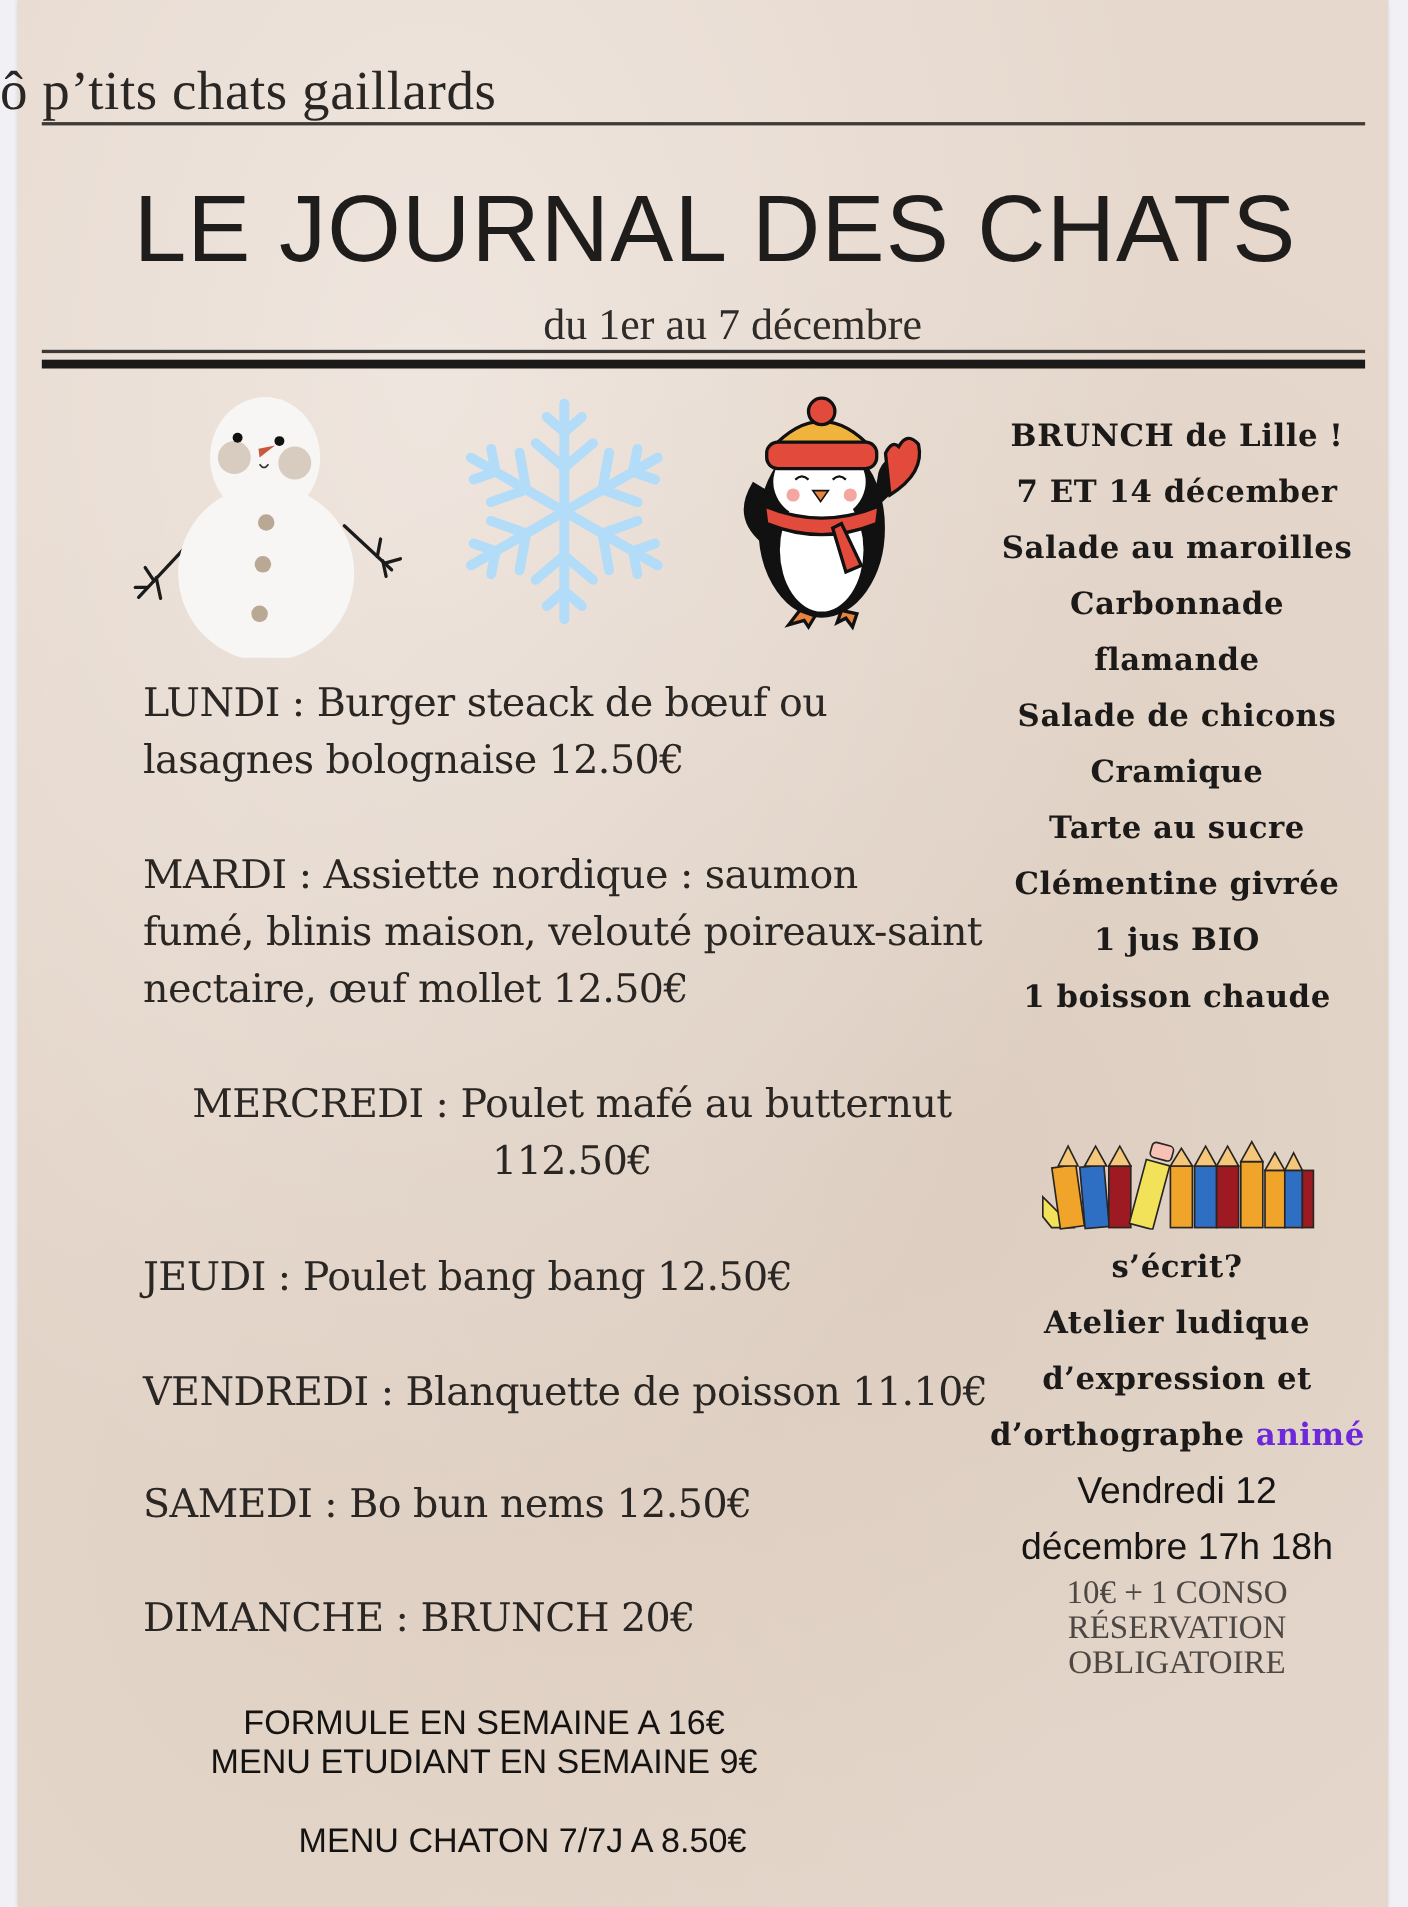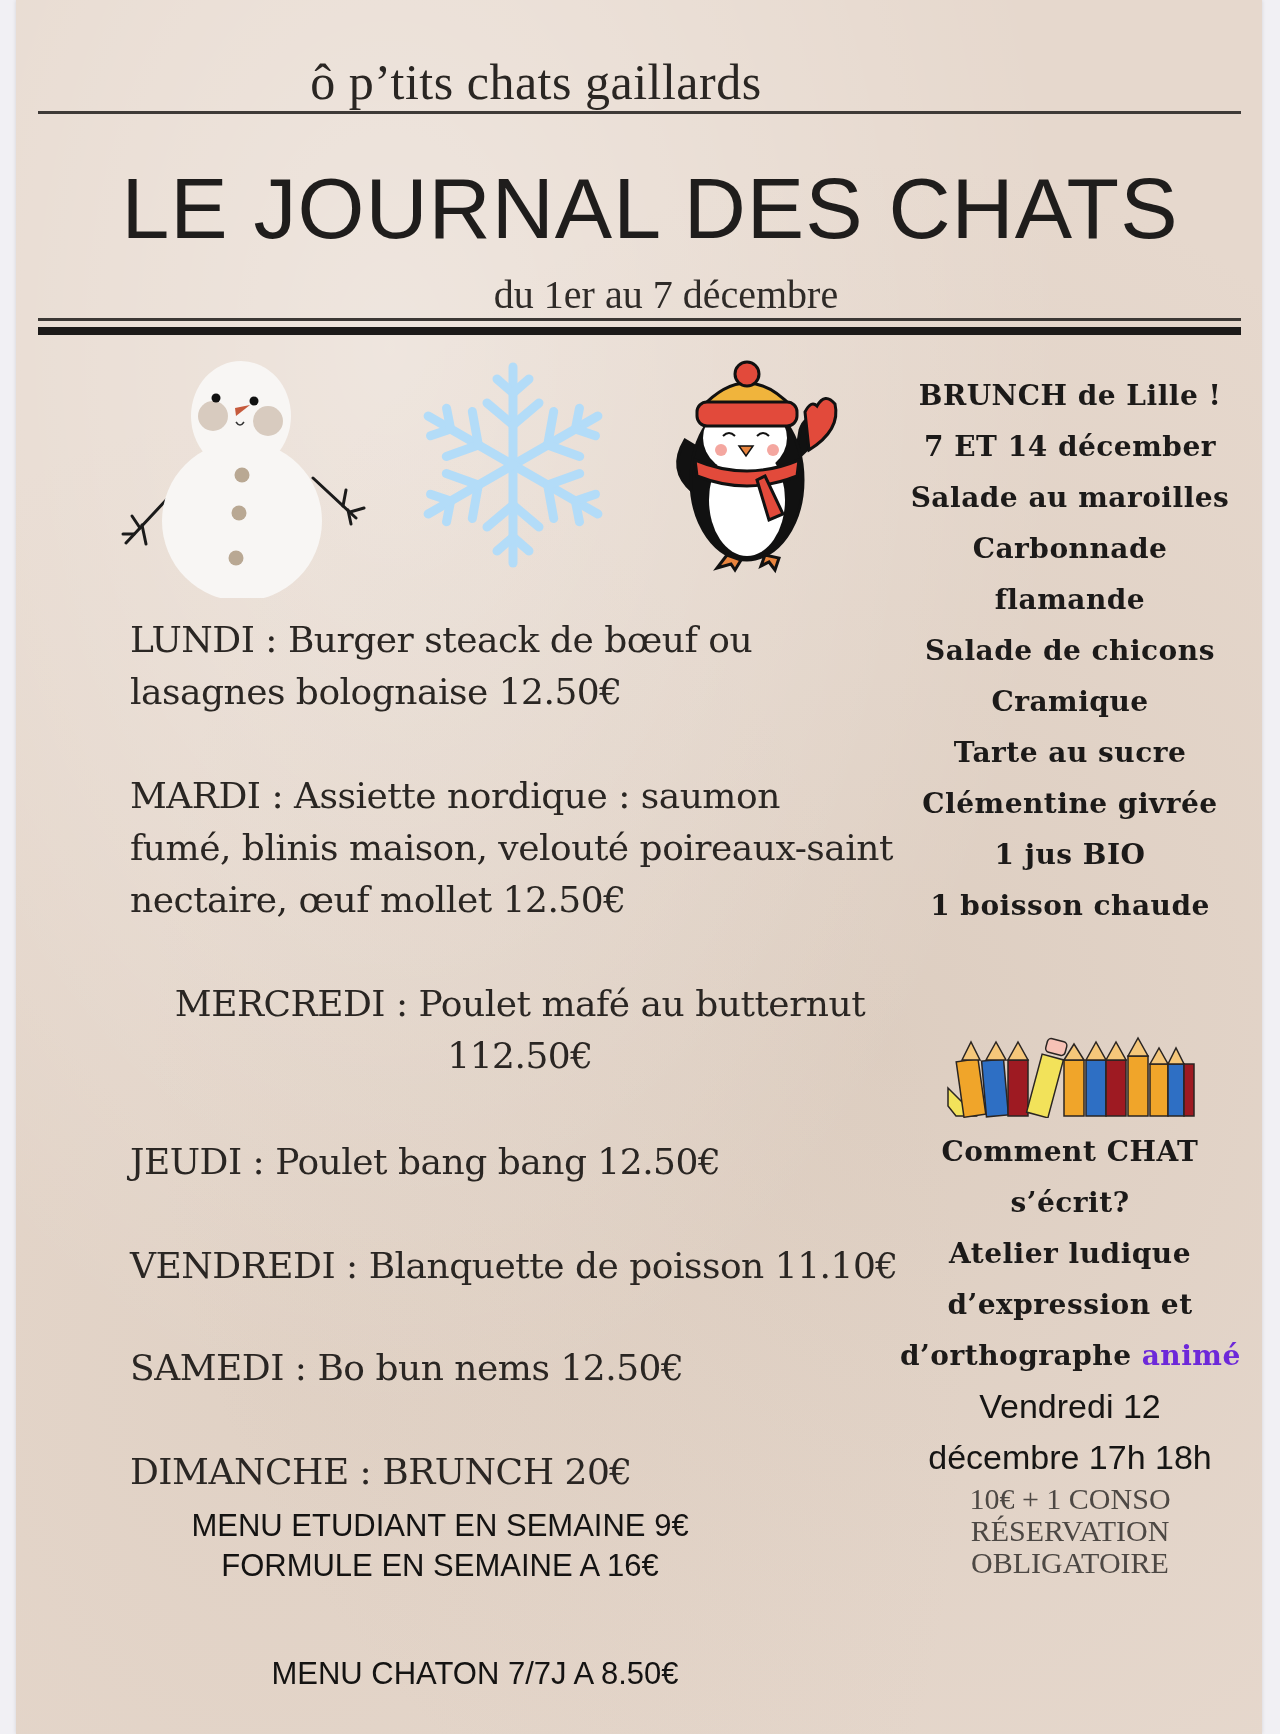--- a/index.html
+++ b/index.html
@@ -13,21 +13,21 @@
     position: absolute; left: 16px; top: 0; width: 1246px; height: 1734px;
     background:
       radial-gradient(ellipse at 30% 20%, rgba(255,255,255,0.35), rgba(255,255,255,0) 55%),
       radial-gradient(ellipse at 70% 60%, rgba(190,170,150,0.22), rgba(190,170,150,0) 60%),
       radial-gradient(ellipse at 20% 80%, rgba(200,180,160,0.18), rgba(200,180,160,0) 50%),
       #e6d8cd;
     box-shadow: 0 0 4px rgba(0,0,0,0.12);
   }
   .abs { position: absolute; }
   .brand {
-    left: 0; width: 1072px; top: 52px; text-align: center;
+    left: 0; width: 1072px; top: 52px; 
     font-family: "Liberation Serif", serif; font-size: 50px; color: #2a2623;
     letter-spacing: 0.5px; line-height: 60px;
   }
   .rule-top { left: 38px; width: 1203px; top: 111px; height: 3px; background: #3e3a37; }
   .title {
     left: 60px; width: 1180px; top: 158px; text-align: center;
     font-family: "Liberation Sans", sans-serif; font-size: 86px; line-height: 100px;
     color: #1f1d1c; letter-spacing: 1px; white-space: nowrap;
   }
   .subtitle {
@@ -164,21 +164,21 @@
 
 <div class="abs day menu-text" style="top:1342px;">
   <span>SAMEDI</span><span>  : </span><span>Bo bun nems 12.50€</span>
 </div>
 
 <div class="abs day menu-text" style="top:1446px;">
   <span>DIMANCHE</span><span> : </span><span>BRUNCH 20€</span>
 </div>
 
 <div class="abs formula" style="top:1548px;">FORMULE EN SEMAINE A 16€</div>
-<div class="abs formula" style="top:1508px;">MENU ETUDIANT EN SEMAINE 9€</div>
+<div class="abs formula" style="top:1584px;">MENU ETUDIANT EN SEMAINE 9€</div>
 <div class="abs formula" style="top:1656px; left:130px; width:690px;">MENU  CHATON  7/7J A 8.50€</div>
 
 <div class="abs side bold" style="top:370px;">
   <span class="line">BRUNCH de Lille !</span>
   <span class="line">7 ET 14 décember</span>
   <span class="line">Salade au maroilles</span>
   <span class="line">Carbonnade</span>
   <span class="line">flamande</span>
   <span class="line">Salade de chicons</span>
   <span class="line">Cramique</span>
@@ -209,21 +209,20 @@
     <polygon points="182,20 192,2 202,20" fill="#f5c77a"></polygon>
     <rect x="204" y="28" width="18" height="52" fill="#f0a52a"></rect>
     <polygon points="204,28 213,12 222,28" fill="#f5c77a"></polygon>
     <rect x="222" y="28" width="16" height="52" fill="#2e6fc4"></rect>
     <polygon points="222,28 230,12 238,28" fill="#f5c77a"></polygon>
     <rect x="238" y="28" width="10" height="52" fill="#9e1a22"></rect>
   </g>
 </svg>
 
 <div class="abs side" style="top:1126px;">
-  <span class="line bold">Comment CHAT</span>
   <span class="line bold">s’écrit?</span>
   <span class="line bold">Atelier ludique</span>
   <span class="line bold">d’expression et</span>
   <span class="line"><span class="bold">d’orthographe</span><span class="side-light"> animé</span></span>
   <span class="line side-sans">Vendredi 12</span>
   <span class="line side-sans">décembre 17h 18h</span>
   <span class="line side-small">10€ + 1 CONSO</span>
   <span class="line side-small">RÉSERVATION</span>
   <span class="line side-small">OBLIGATOIRE</span>
 </div>

